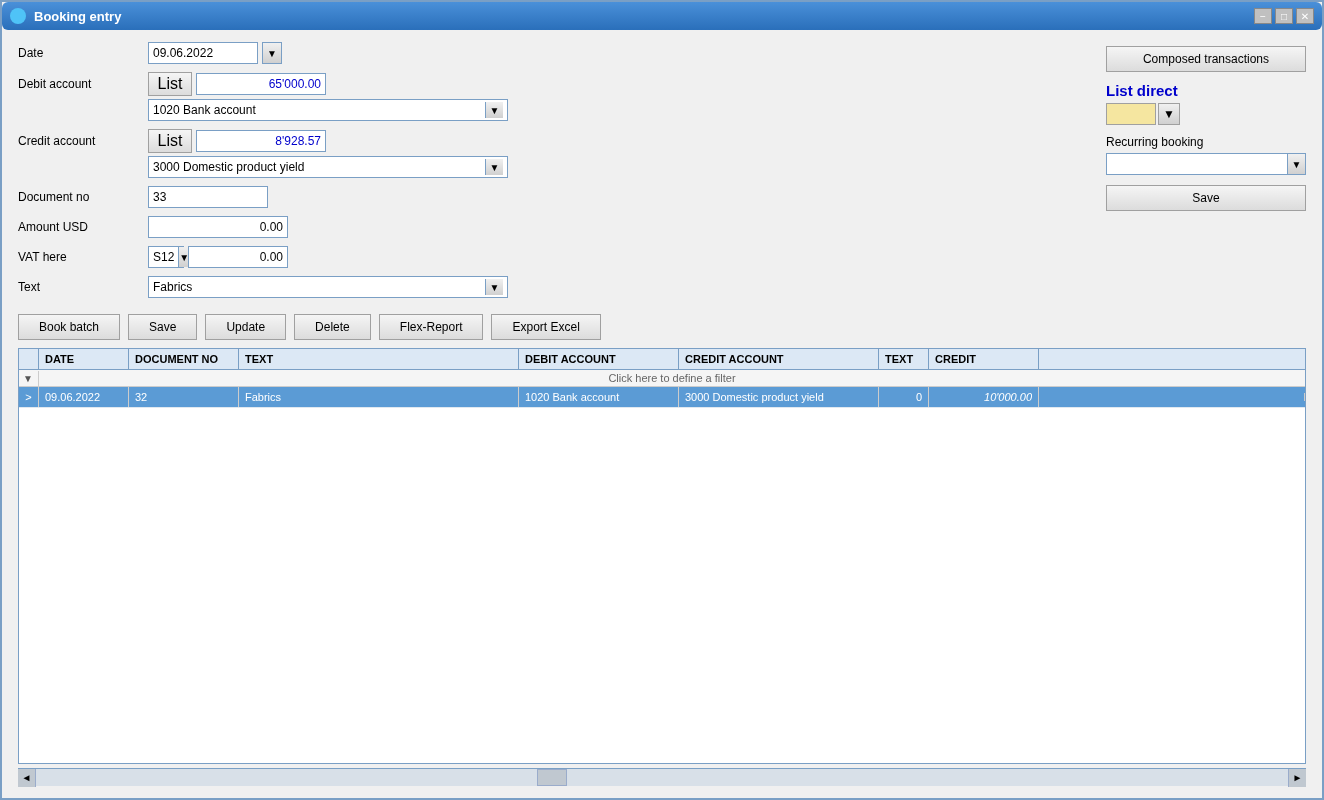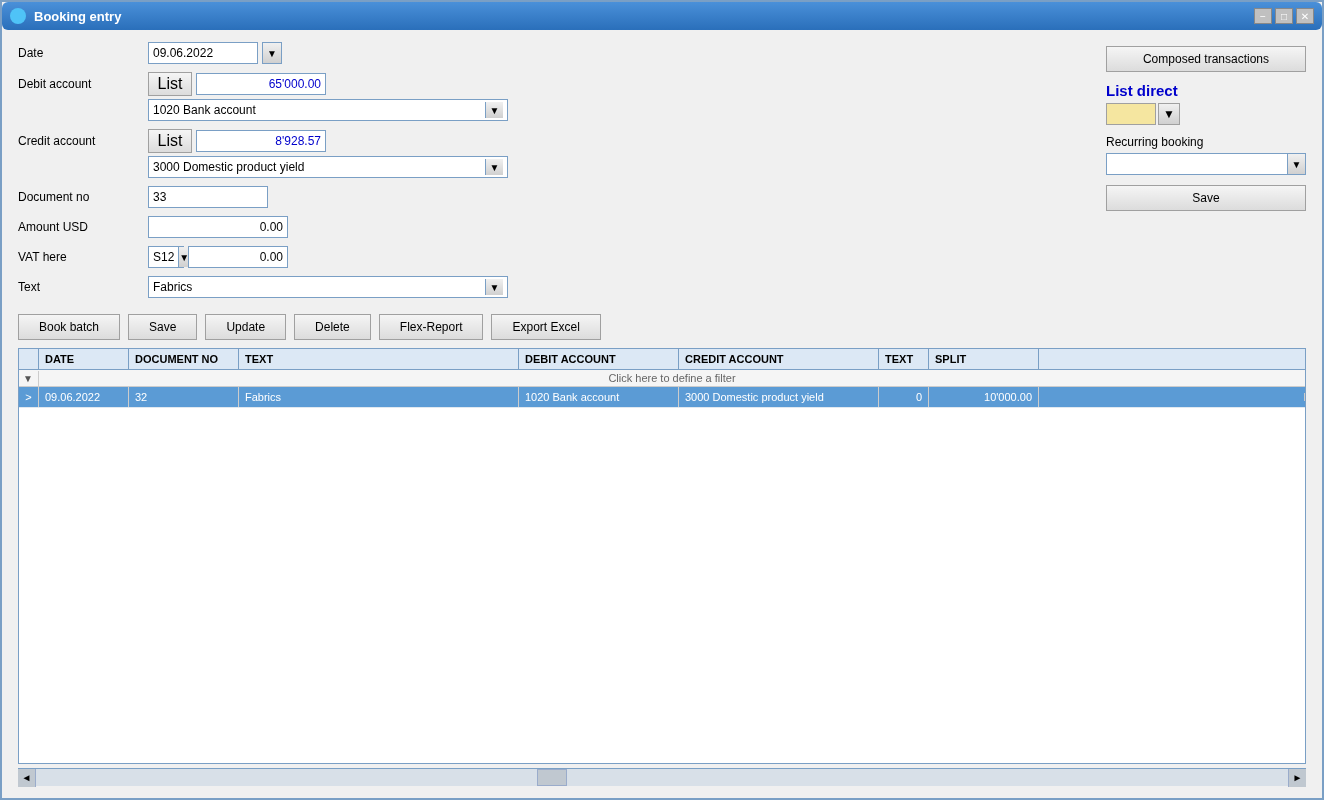--- a/index.html
+++ b/index.html
@@ -572,39 +572,39 @@
       <div class="table-container">
 
         <div class="table-header">
           <div class="th" style="width:20px;"></div>
           <div class="th col-date">DATE</div>
           <div class="th col-docno">DOCUMENT NO</div>
           <div class="th col-text">TEXT</div>
           <div class="th col-debit">DEBIT ACCOUNT</div>
           <div class="th col-credit">CREDIT ACCOUNT</div>
           <div class="th col-split">TEXT</div>
-          <div class="th col-amount">SPLIT</div>
+          <div class="th col-amount">CREDIT</div>
         </div>
 
         <div class="table-filter-row">
           <div class="filter-icon-cell">▼</div>
           <div class="filter-text">Click here to define a filter</div>
         </div>
 
         <div class="table-body">
 
           <div class="table-row selected">
             <div class="row-indicator td">&gt;</div>
             <div class="td col-date">09.06.2022</div>
             <div class="td col-docno">32</div>
             <div class="td col-text">Fabrics</div>
             <div class="td col-debit">1020 Bank account</div>
             <div class="td col-credit">3000 Domestic product yield</div>
             <div class="td col-split" style="text-align:right;">0</div>
-            <div class="td col-amount" style="text-align:right;">10'000.00</div>
+            <div class="td col-amount" style="text-align:right;font-style:italic;">10'000.00</div>
             <div class="td" style="flex:1;"></div>
           </div>
         </div>
       </div>
 
       <div class="scrollbar-area">
         <div class="scrollbar-left">◄</div>
         <div class="scrollbar-track">
           <div class="scrollbar-thumb"></div>
         </div>

